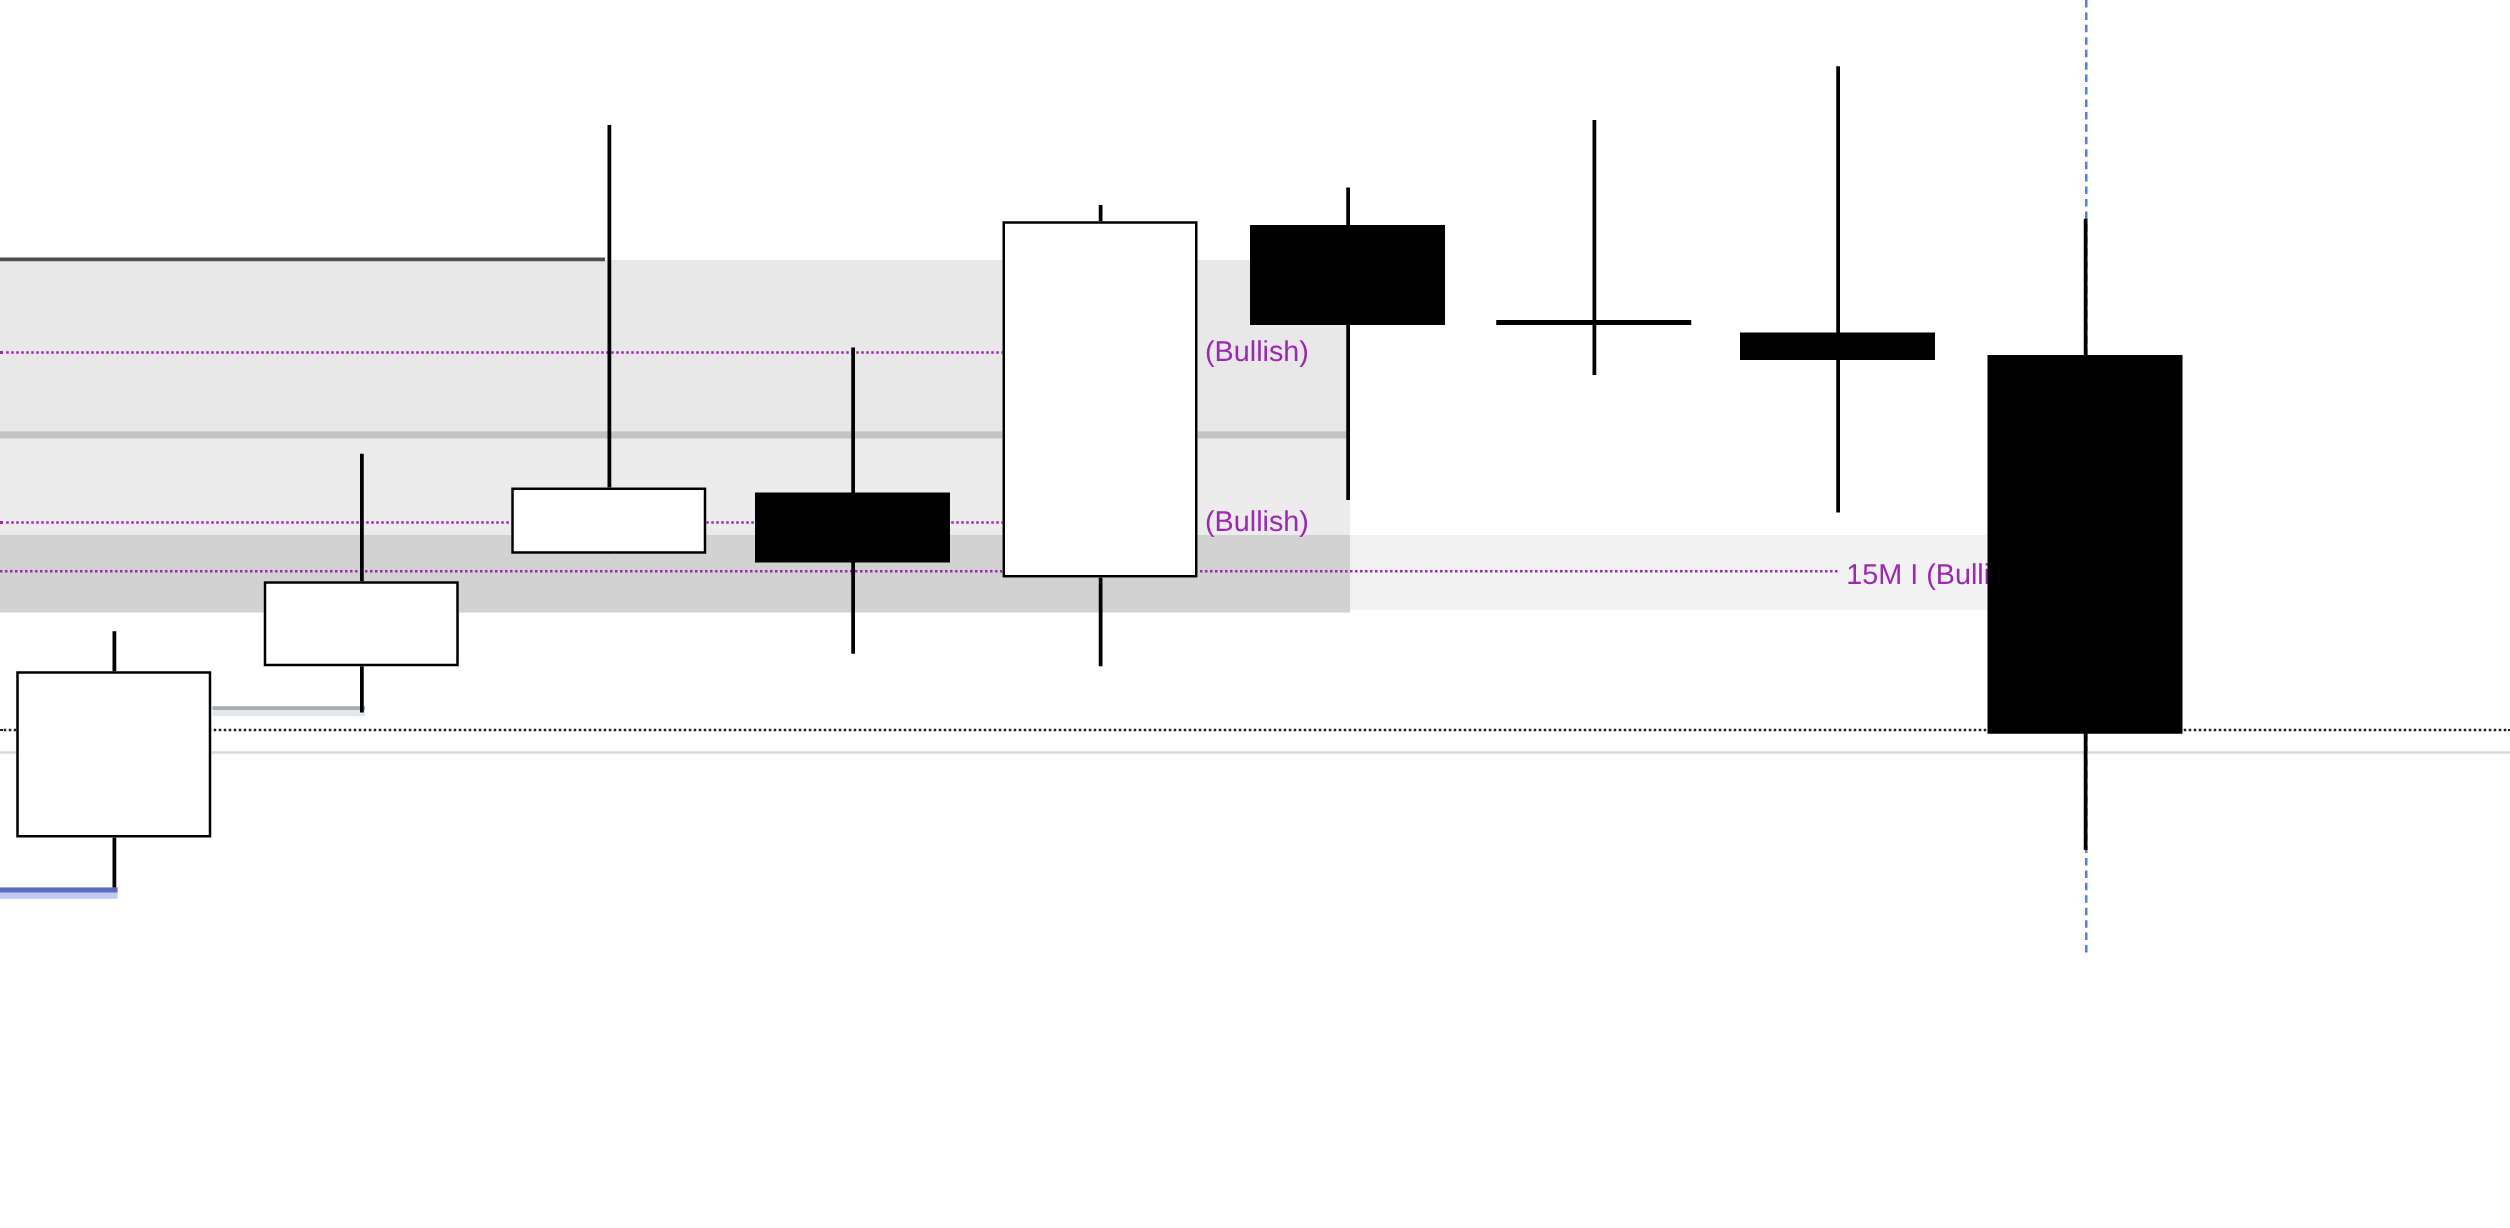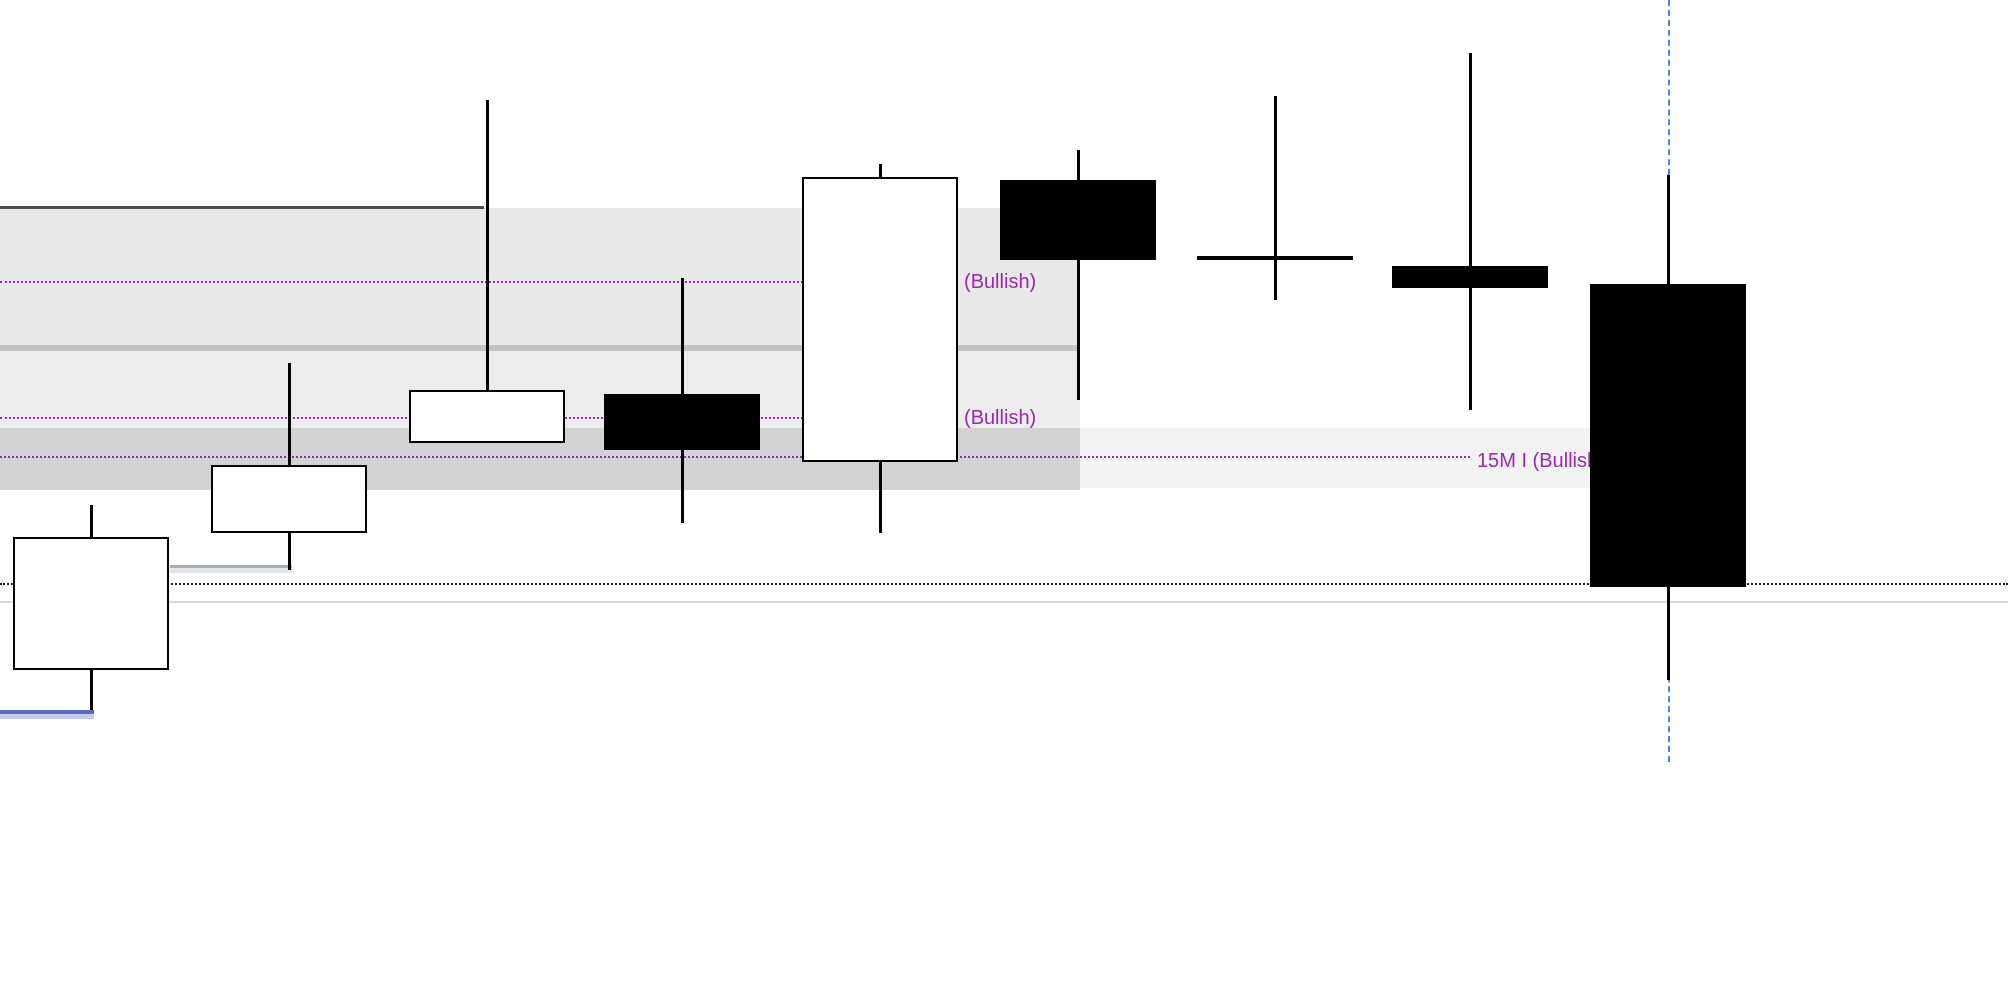--- a/index.html
+++ b/index.html
@@ -18,21 +18,21 @@
     height: 982px;
     background: #ffffff;
   }
   .zone   { position: absolute; z-index: 1; }
   .marker { position: absolute; z-index: 2; box-sizing: content-box; }
   .vline  { position: absolute; z-index: 3; width: 0; }
   .hline  { position: absolute; z-index: 4; height: 0; }
   .chart-label {
     position: absolute;
     z-index: 6;
-    font-size: 20px;
+    font-size: 23px;
     transform: translateY(-50%);
     white-space: nowrap;
   }
   .wick { position: absolute; background: #000; z-index: 9; }
   .body { position: absolute; z-index: 10; box-sizing: border-box; }
   .body-up   { background: #ffffff; border: 2px solid #000000; }
   .body-down { background: #000000; }
 </style>
 </head>
 <body>

